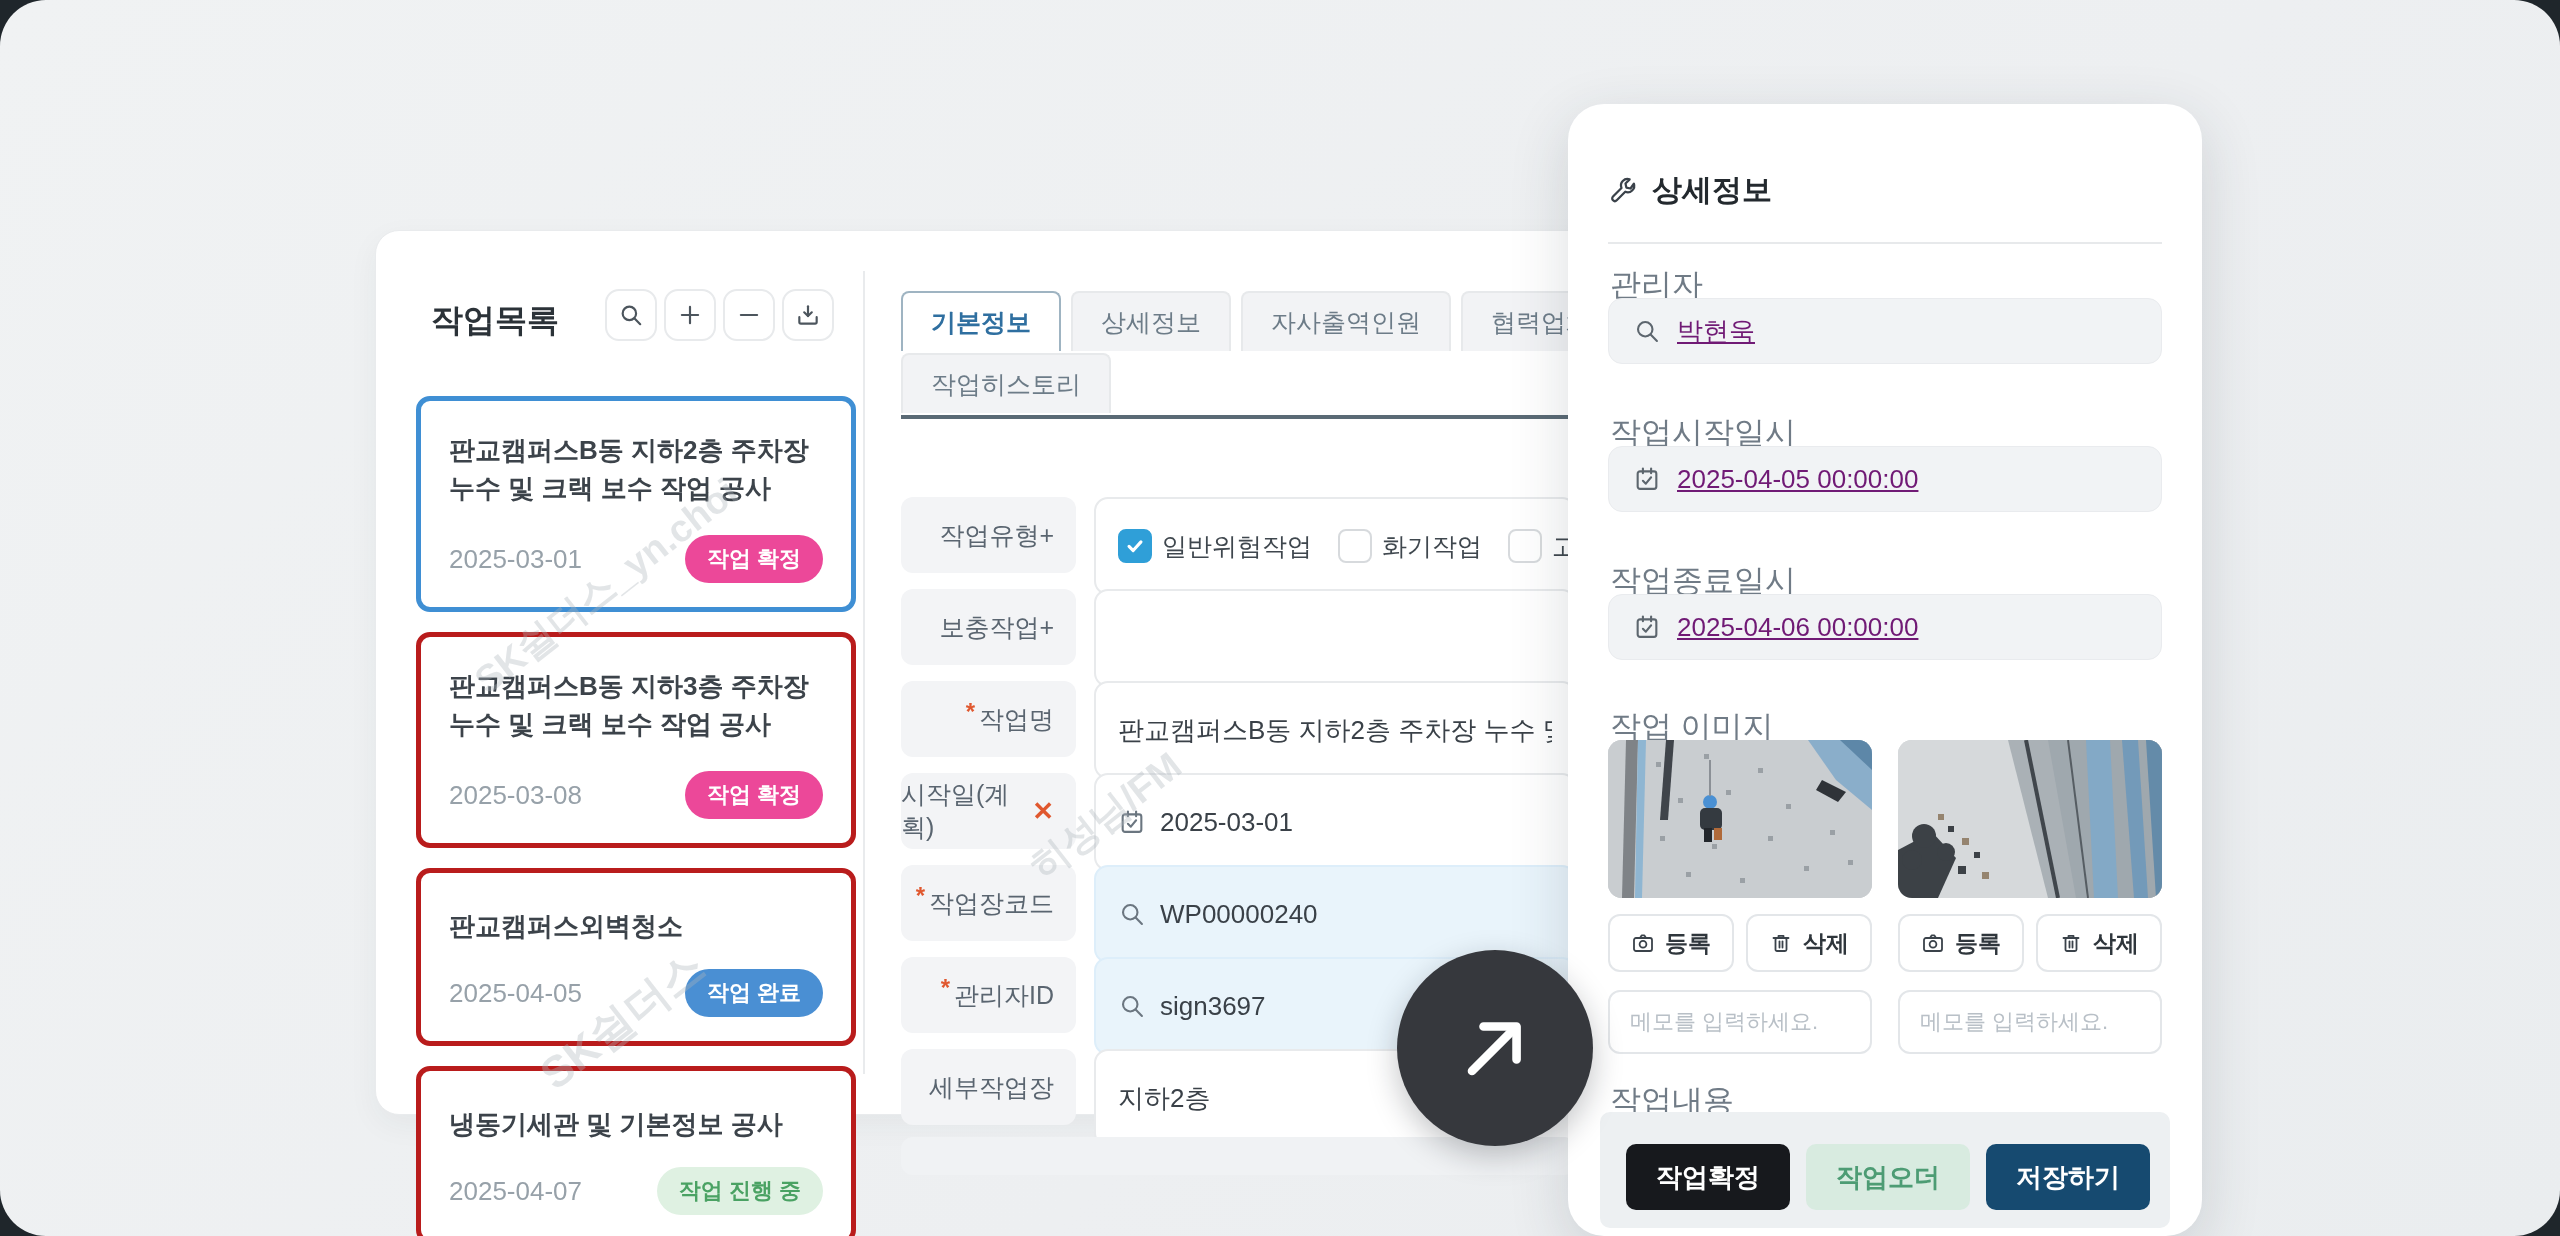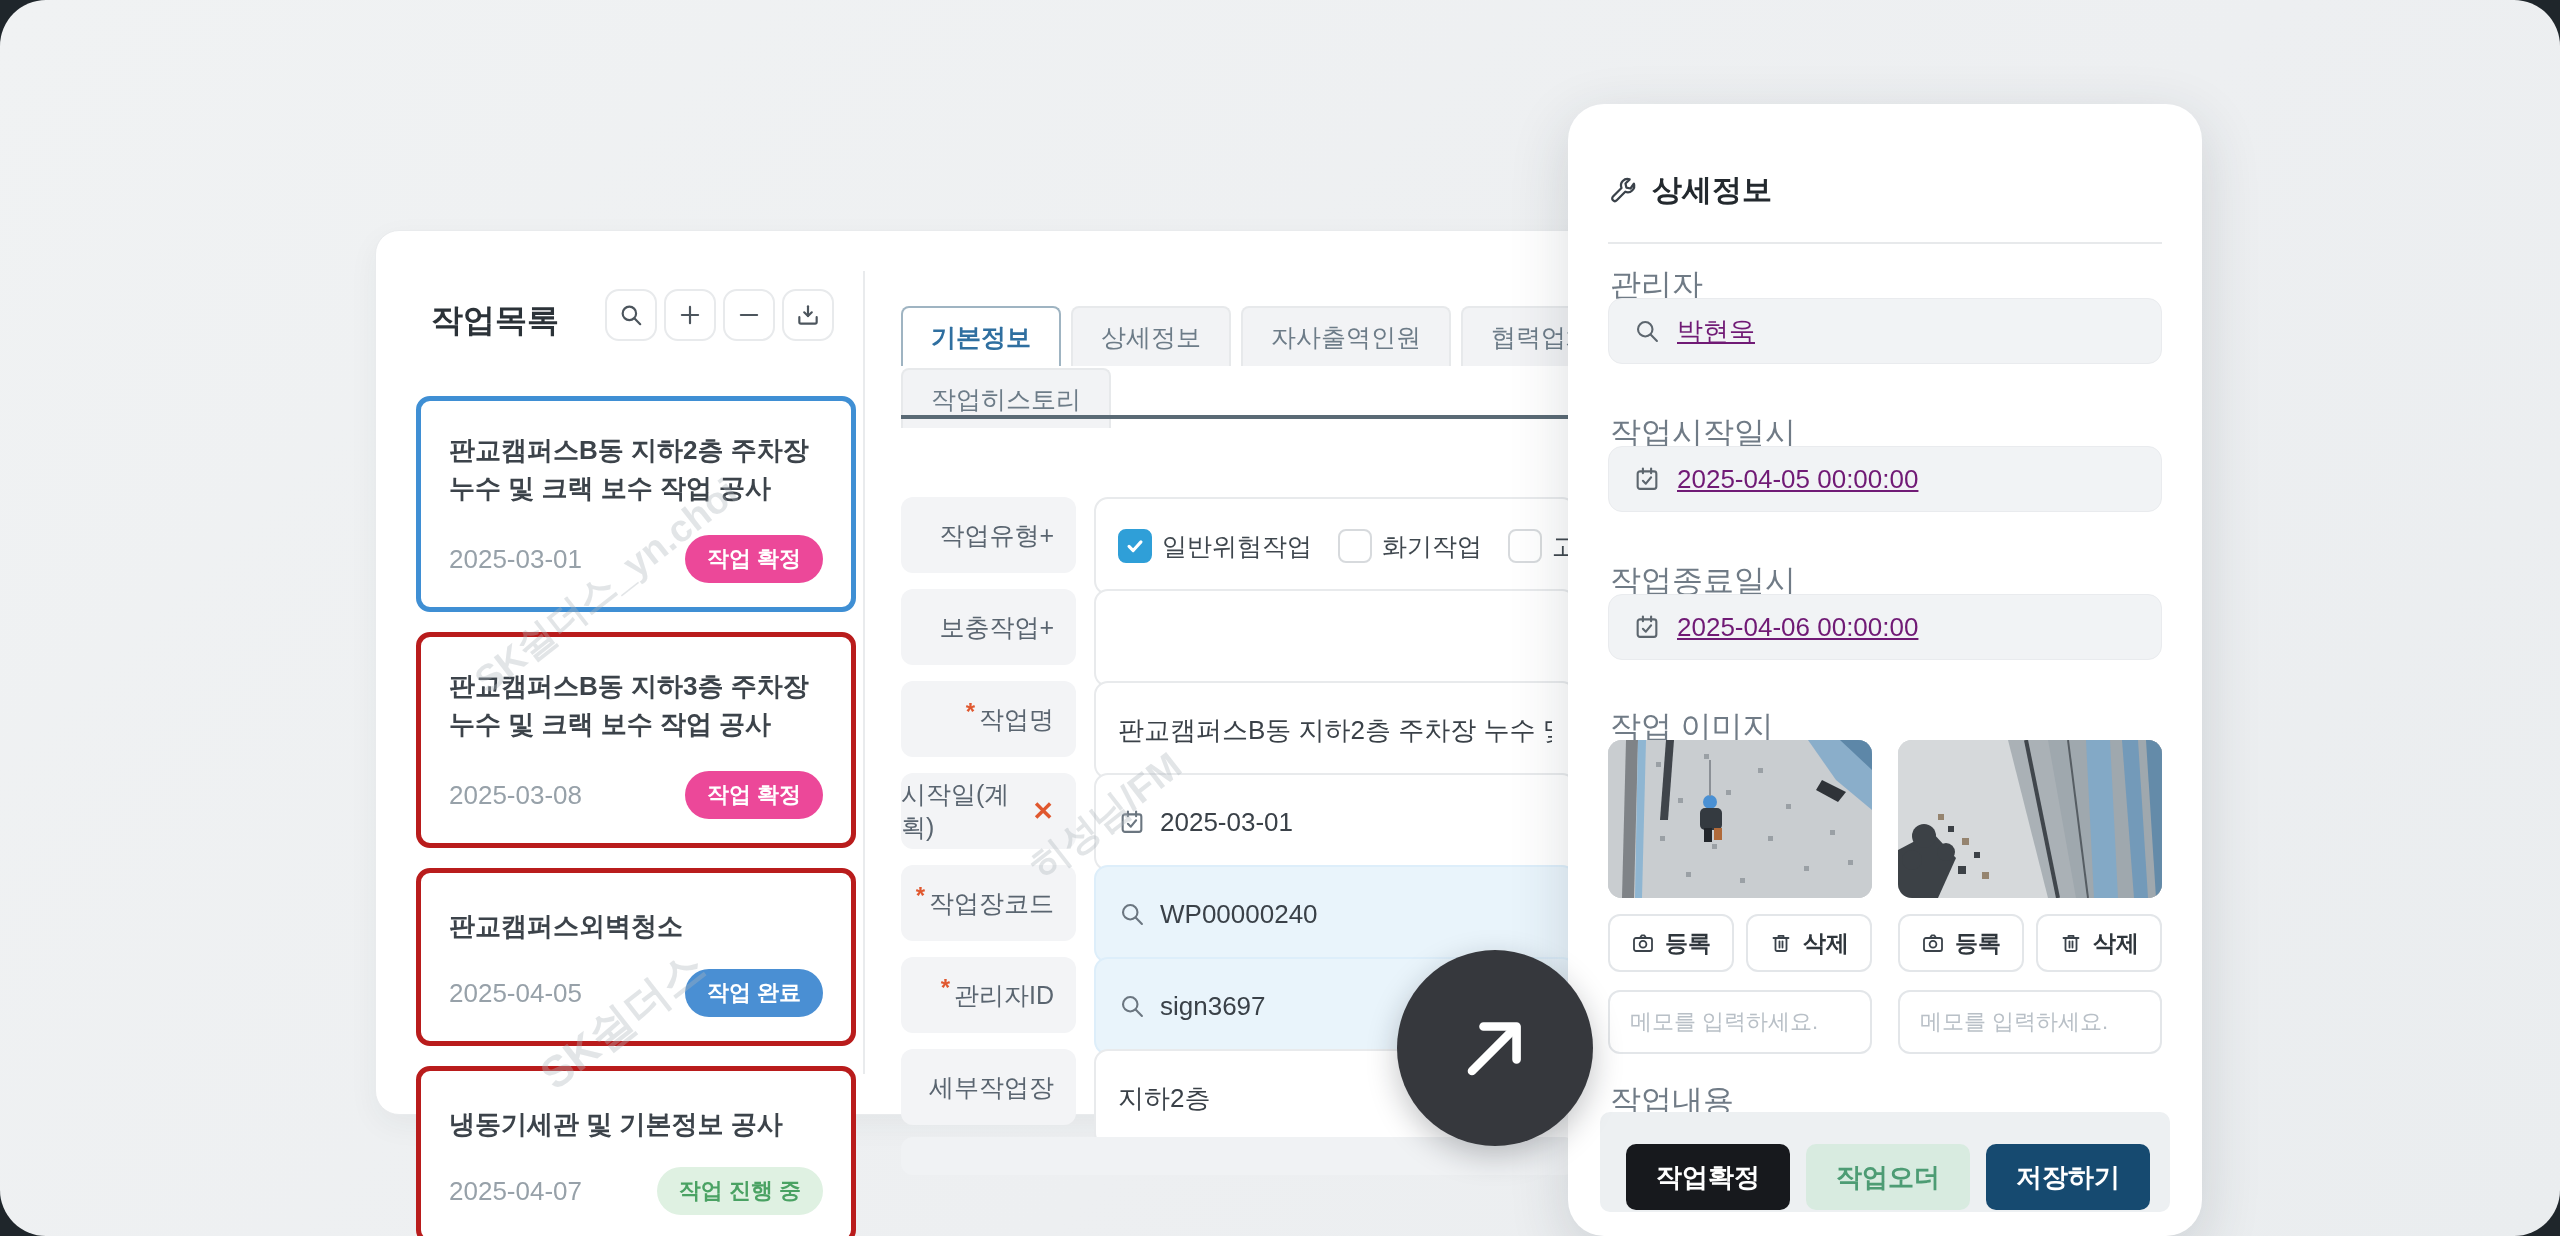--- a/index.html
+++ b/index.html
@@ -37,21 +37,21 @@
 
   .vdivider { position:absolute; left:487px; top:40px; bottom:40px; width:2px; background:#e9ebed; }
 
   
   .form-area { position:absolute; left:525px; top:60px; width:675px; height:800px; }
   .tabs-row { position:absolute; left:0; display:flex; gap:10px; }
   .tabs-row.r1 { top:0; }
   .tabs-row.r2 { top:62px; }
   .tab { height:60px; padding:0 28px; display:flex; align-items:center; justify-content:center;
     font-size:25px; color:#6d7c88; background:#f2f3f5; border:2px solid #e7e9eb; border-bottom:none;
-    border-radius:8px 8px 0 0; white-space:nowrap;margin-top:15px; }
+    border-radius:8px 8px 0 0; white-space:nowrap; }
   .tab.active { background:#ffffff; color:#2f6fa0; font-weight:bold; border-color:#9fb4c2; position:relative; z-index:2; }
   .tab-underline { position:absolute; left:0; top:124px; width:675px; height:4px; background:#5a6a75; }
 
   .frow { position:absolute; left:0; width:675px; height:76px; }
   .pill { position:absolute; left:0; top:0; width:175px; height:76px; background:#f3f4f6; border-radius:12px;
     display:flex; align-items:center; justify-content:flex-end; padding-right:22px;
     font-size:25px; color:#5a6570; }
   .req { color:#e0582f; font-size:24px; margin-right:4px; transform:translateY(-7px); font-weight:bold; }
   .clearx { color:#e0582f; font-size:26px; font-weight:bold; margin-left:10px; }
   .fbox { position:absolute; left:193px; top:0; width:482px; height:98px; background:#fff;
@@ -95,21 +95,21 @@
   .rp-img svg { width:100%; height:100%; display:block; }
   .abtn { position:absolute; width:126px; height:58px; background:#fff; border:2px solid #e3e6e9; border-radius:12px;
     display:flex; align-items:center; justify-content:center; gap:10px; font-size:23px; font-weight:bold; color:#2f363c; }
   .abtn svg { width:24px; height:24px; color:#3a424a; }
   .memo { position:absolute; width:264px; height:64px; border:2px solid #e3e6e9; border-radius:12px; background:#fff;
     display:flex; align-items:center; padding:0 20px; }
   .memo input { width:100%; border:none; outline:none; font-size:22px; color:#3a4148; background:transparent;
     font-family:"Liberation Sans", sans-serif; }
   .memo input::placeholder { color:#b9c0c7; }
 
-  .rp-strip { position:absolute; left:32px; top:1008px; width:570px; height:100px; background:#edf0f2; border-radius:10px; }
+  .rp-strip { position:absolute; left:32px; top:1008px; width:570px; height:116px; background:#edf0f2; border-radius:10px; }
   .bigbtn { position:absolute; top:32px; width:164px; height:66px; border:none; border-radius:10px;
     font-size:26px; font-weight:bold; display:flex; align-items:center; justify-content:center;
     font-family:"Liberation Sans", sans-serif; }
   .bb-black { left:26px; background:#17191d; color:#ffffff; }
   .bb-mint  { left:206px; background:#d8ebe0; color:#4d9c74; }
   .bb-navy  { left:386px; background:#164a70; color:#ffffff; }
 </style>
 </head>
 <body>
 

